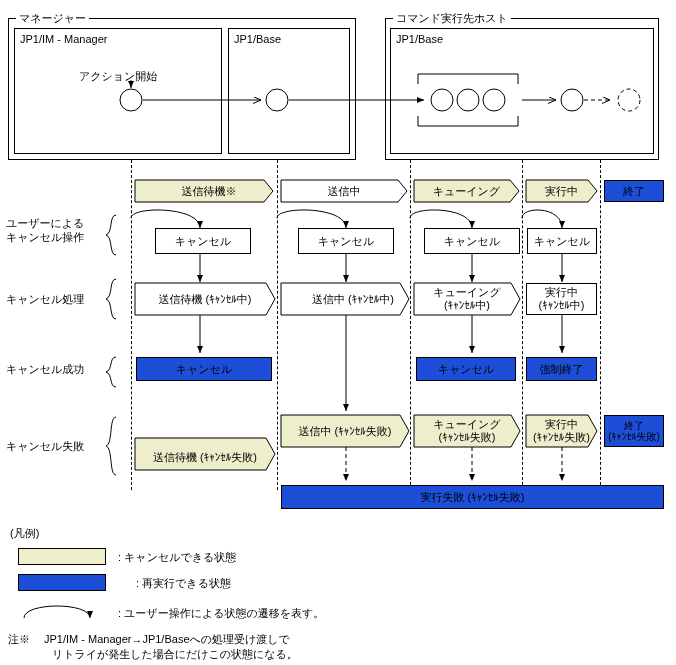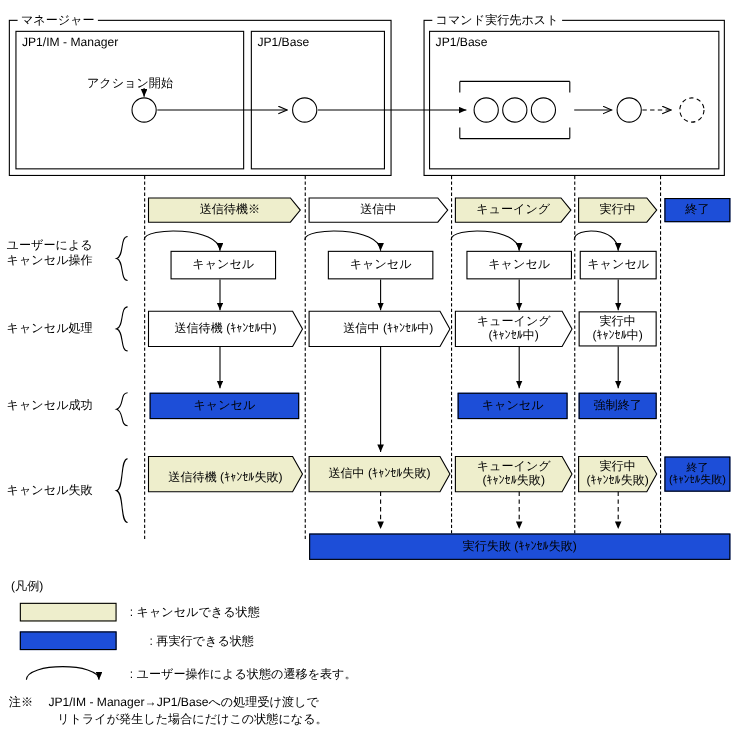--- a/index.html
+++ b/index.html
@@ -205,21 +205,21 @@
 </svg>
 
 <div class="state blue" style="left:136px;top:357px;width:136px;height:24px;">キャンセル</div>
 <div class="state blue" style="left:416px;top:357px;width:100px;height:24px;">キャンセル</div>
 <div class="state forced-end blue" style="left:526px;top:357px;width:71px;height:24px;">強制終了</div>
 
 <svg class="abs" width="676" height="110" style="left:0;top:315px;">
   <line x1="346" y1="0" x2="346" y2="96" stroke="#000" stroke-width="1" marker-end="url(#arrHead)"></line>
 </svg>
 
-<div class="arrowwrap" style="left:135px;top:415px;width:140px;height:38px;">
+<div class="arrowwrap" style="left:135px;top:438px;width:140px;height:38px;">
   <svg width="140" height="32">
       <polygon points="0,0 131,0 140,16 131,32 0,32" fill="#eeeecc" stroke="#000" stroke-width="1"></polygon>
     </svg>
   <div class="lbl">送信待機 (ｷｬﾝｾﾙ失敗)</div>
 </div>
 <div class="arrowwrap" style="left:281px;top:415px;width:128px;height:32px;">
   <svg width="128" height="32">
       <polygon points="0,0 119,0 128,16 119,32 0,32" fill="#eeeecc" stroke="#000" stroke-width="1"></polygon>
     </svg>
   <div class="lbl">送信中 (ｷｬﾝｾﾙ失敗)</div>

